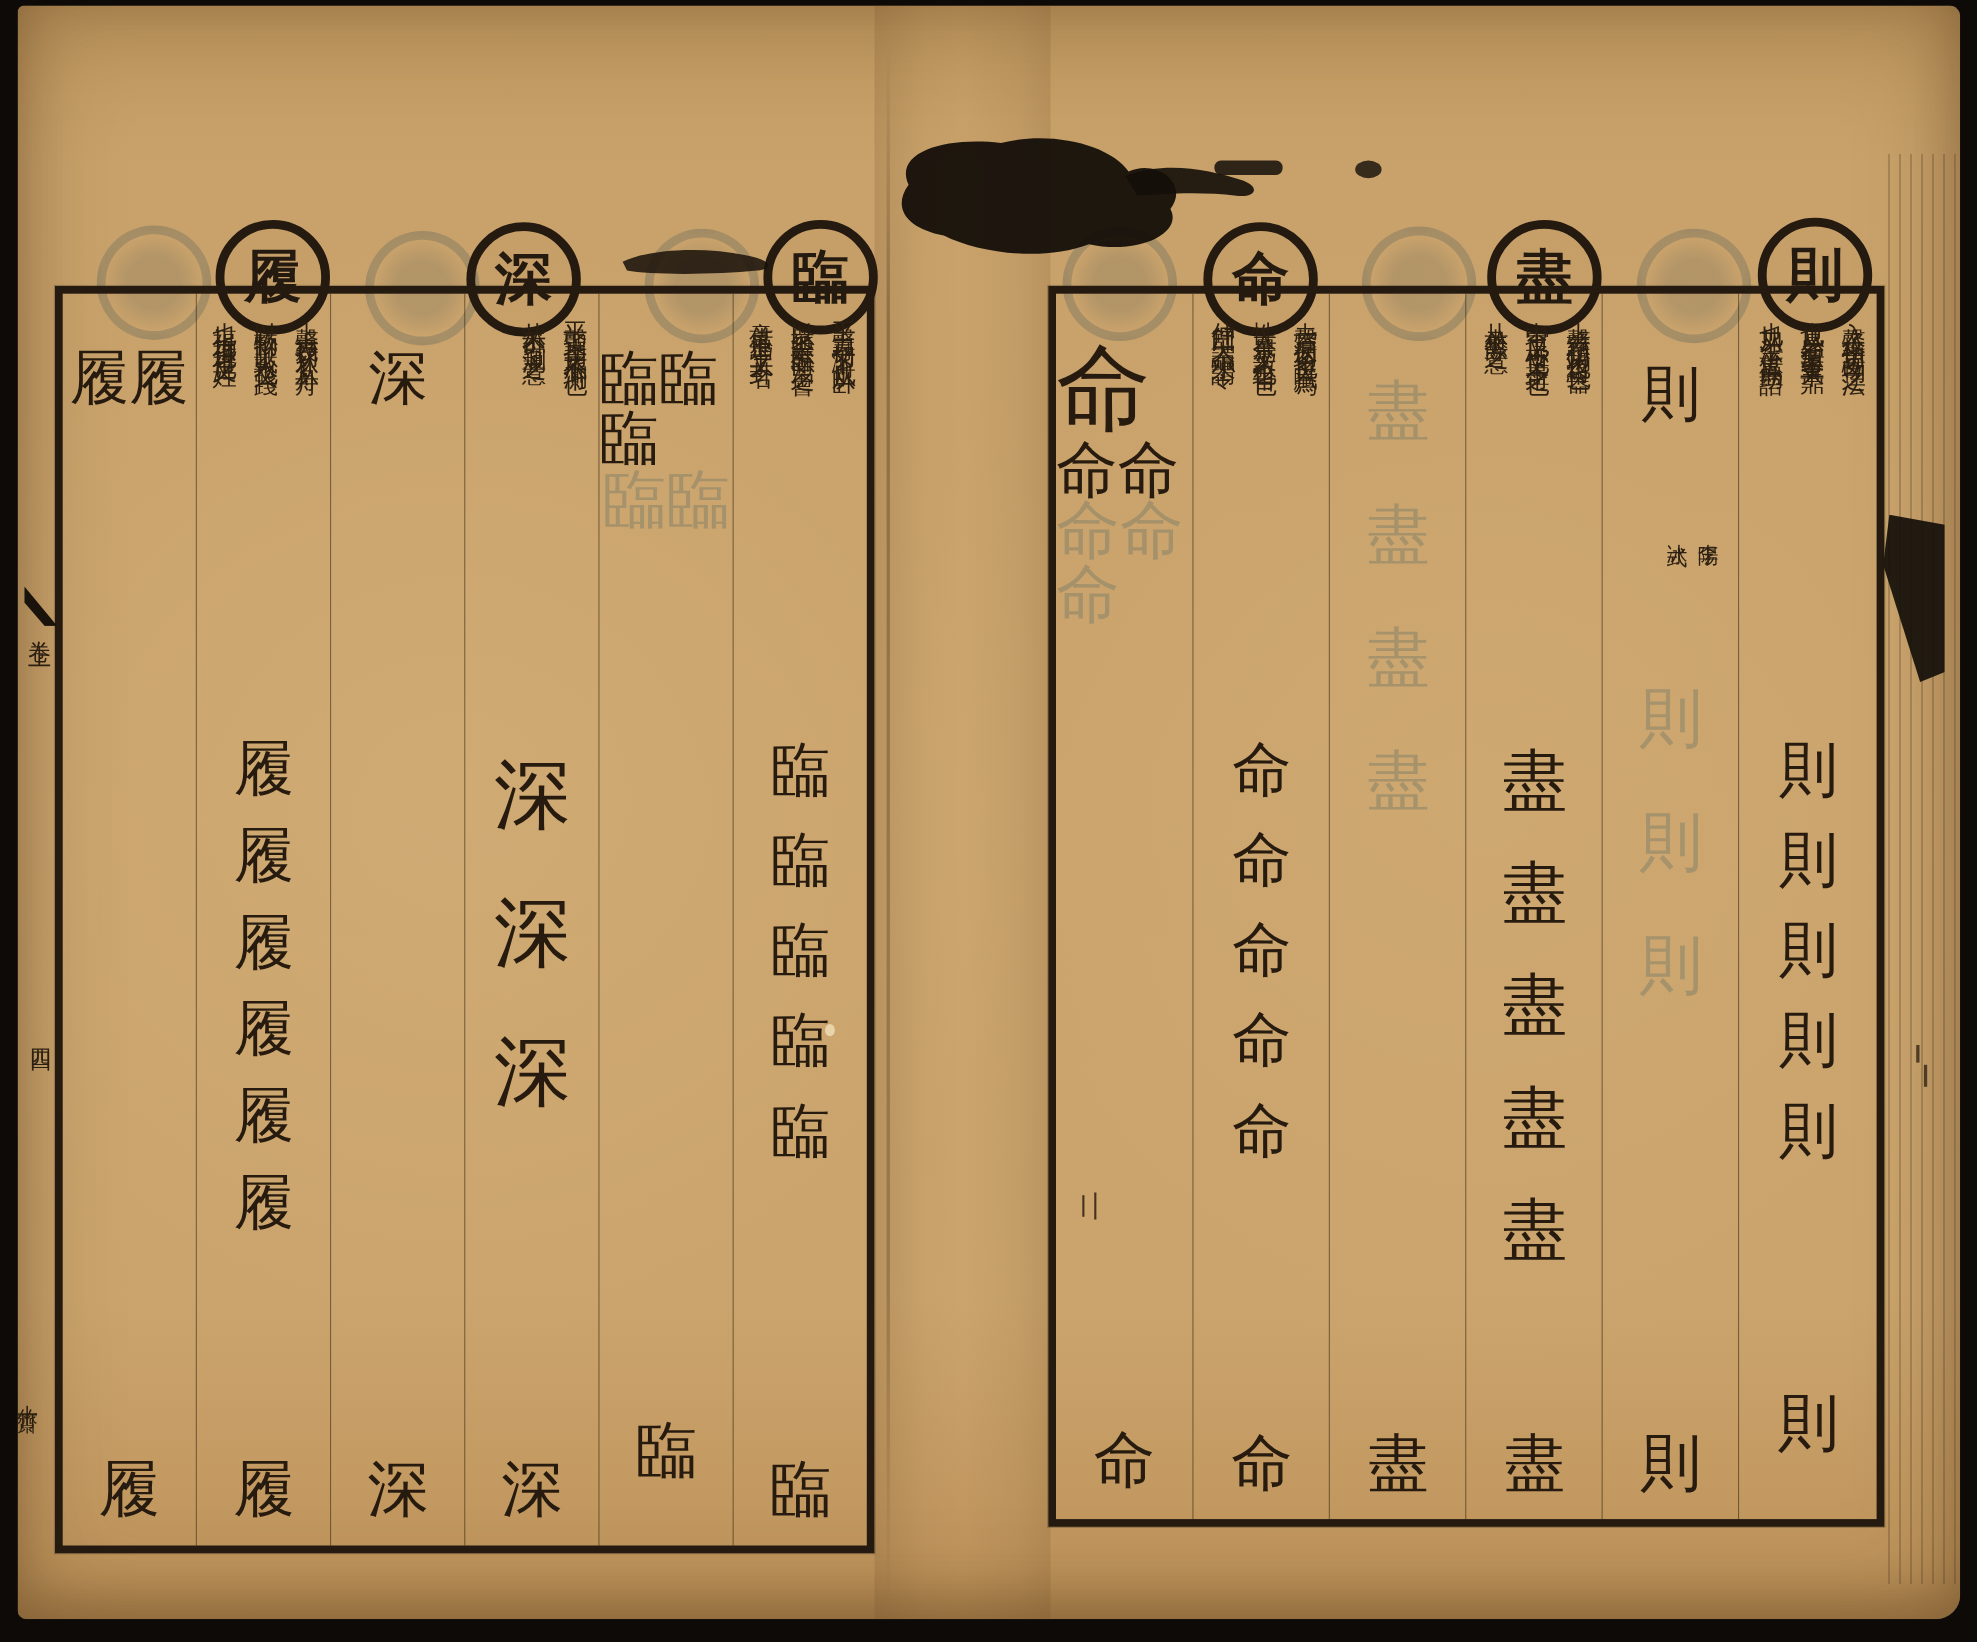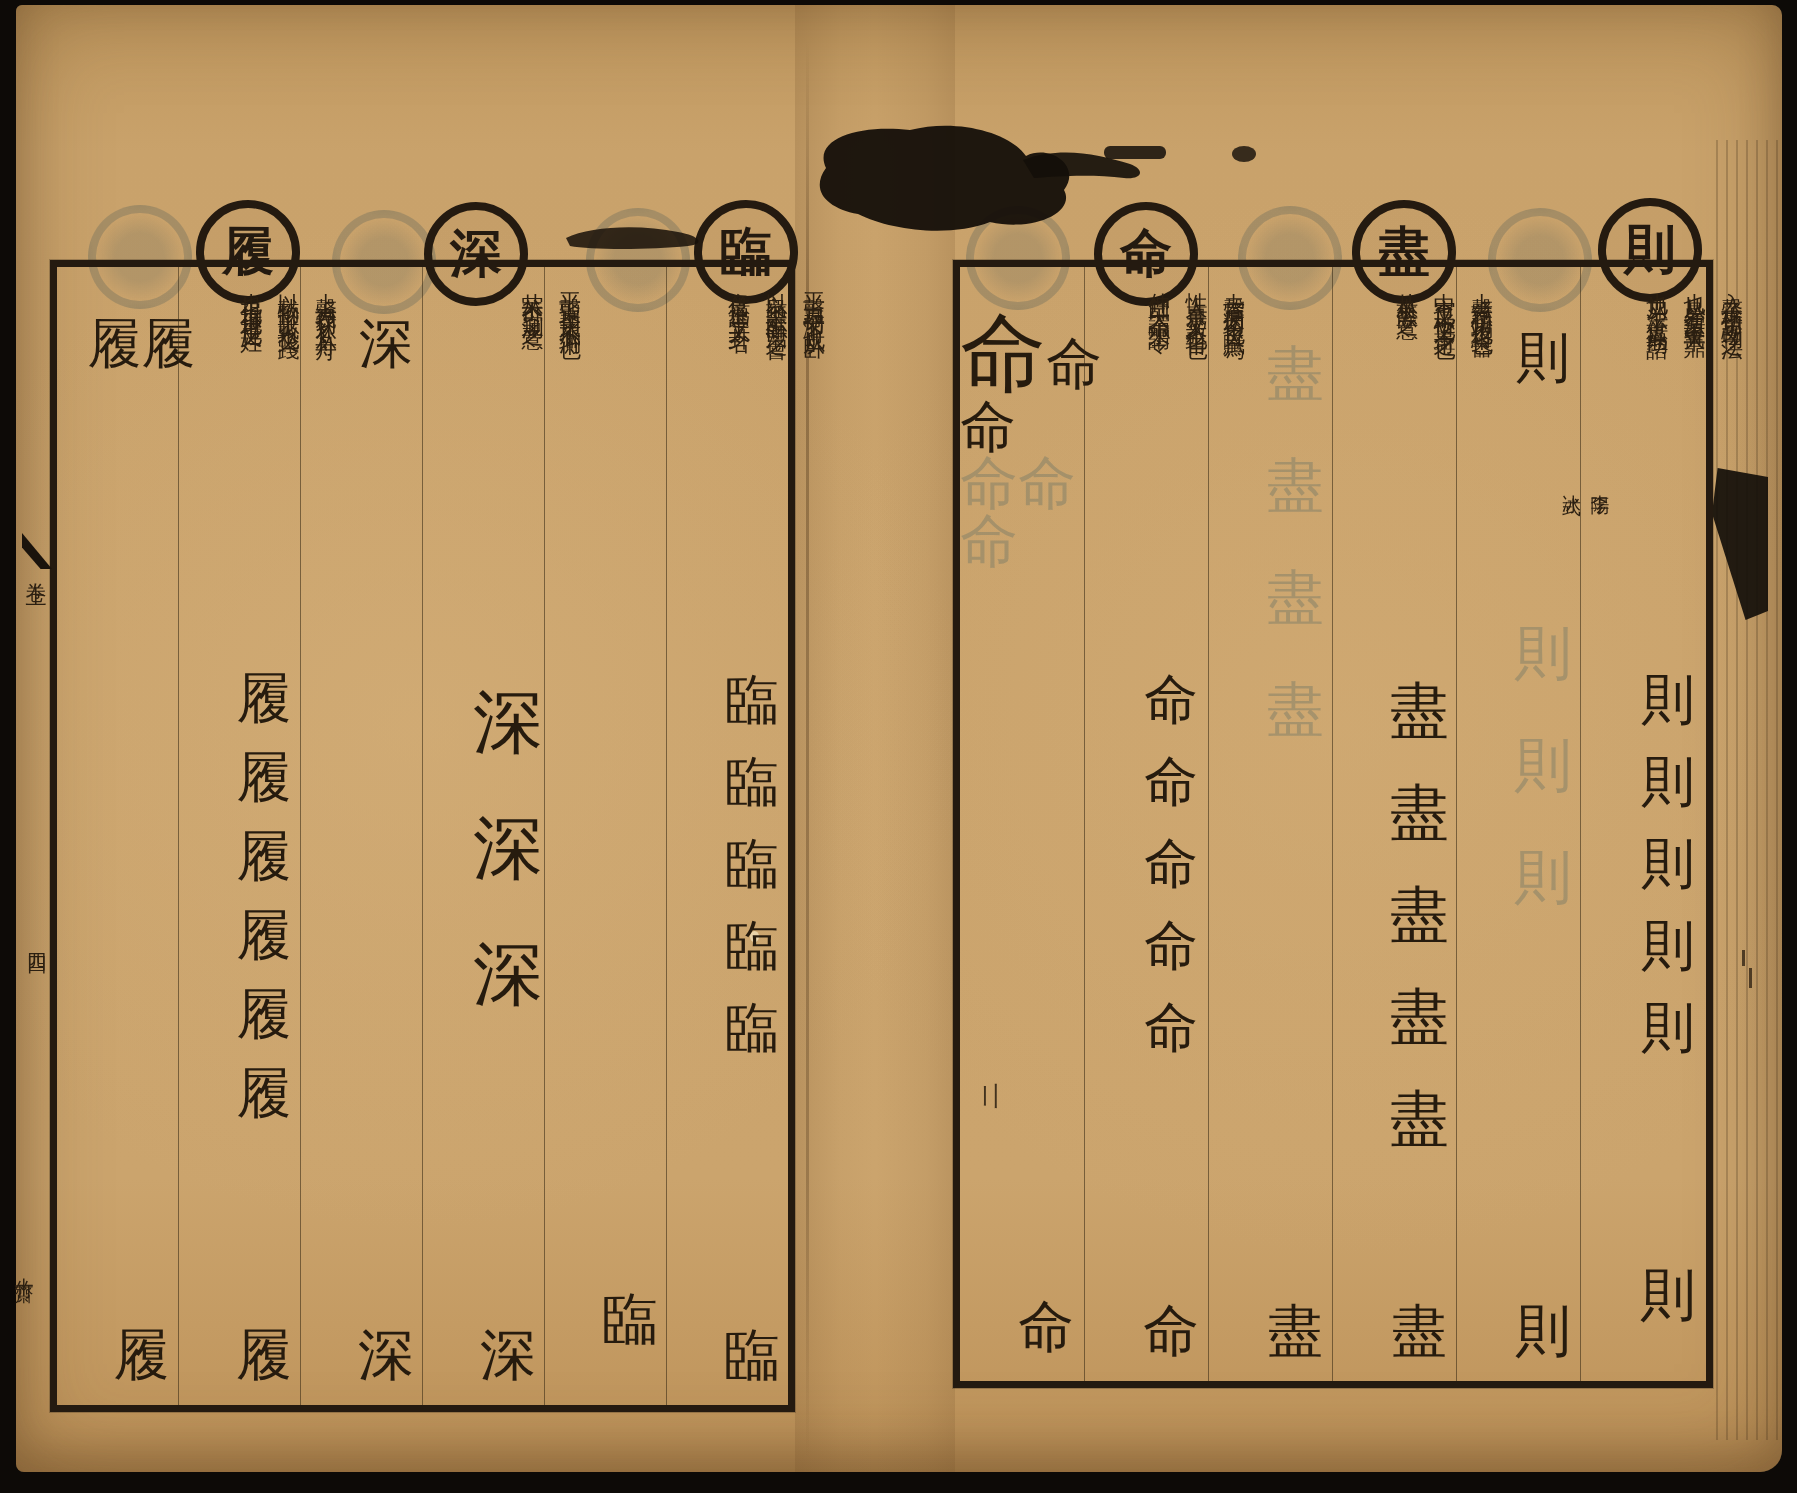--- a/index.html
+++ b/index.html
@@ -48,21 +48,21 @@
   }
   .worm-speck{position:absolute;left:750px;top:931px;width:9px;height:11px;border-radius:50%;background:#ecd8b0;opacity:.9;}
 
   
   .frame{
     position:absolute;border:7px solid #241a10;background:rgba(0,0,0,0);
     box-shadow:0 0 0 1px rgba(36,26,16,.25);
   }
   .frame-left{left:50px;top:260px;width:731px;height:1138px;}
   .frame-right{left:953px;top:260px;width:746px;height:1114px;}
-  .col{position:absolute;top:0;bottom:0;padding-left:48px;}
+  .col{position:absolute;top:0;bottom:0;}
   .col.rule{border-left:1px solid rgba(50,36,17,.55);}
   
   .fl .c1{left:0;width:121px;}   .fl .c2{left:121px;width:122px;}
   .fl .c3{left:243px;width:122px;} .fl .c4{left:365px;width:122px;}
   .fl .c5{left:487px;width:122px;} .fl .c6{left:609px;width:122px;}
   .fr .c1{left:0;width:124px;font-family:Liberation Mono, monospace;}   .fr .c2{left:124px;width:124px;}
   .fr .c3{left:248px;width:124px;} .fr .c4{left:372px;width:124px;}
   .fr .c5{left:496px;width:124px;} .fr .c6{left:620px;width:126px;}
 
   
@@ -215,20 +215,24 @@
       </div>
     <div class="stack main">
         <span class="glyph dark">深</span>
         <span class="glyph dark">深</span>
         <span class="glyph dark">深</span>
       </div>
     <div class="bottom-glyph">深</div>
   </div>
 
   <div class="col c5 rule c-lin-ex">
+    <div class="stack top">
+      <span><span class="glyph dark">臨</span><span class="glyph dark">臨</span><span class="glyph dark">臨</span></span>
+      <span><span class="glyph ghost">臨</span><span class="glyph ghost">臨</span></span>
+    </div>
     <div class="bottom-glyph hi">臨</div>
   </div>
 
   <div class="col c6 rule c-lin-def">
     <div class="defs">
         <div class="defline">平聲力尋切涖下也从卧</div>
         <div class="defline">以衆無定主卧而治之會</div>
         <div class="defline">意借爲進丨字又卦名</div>
       </div>
     <div class="stack main">

